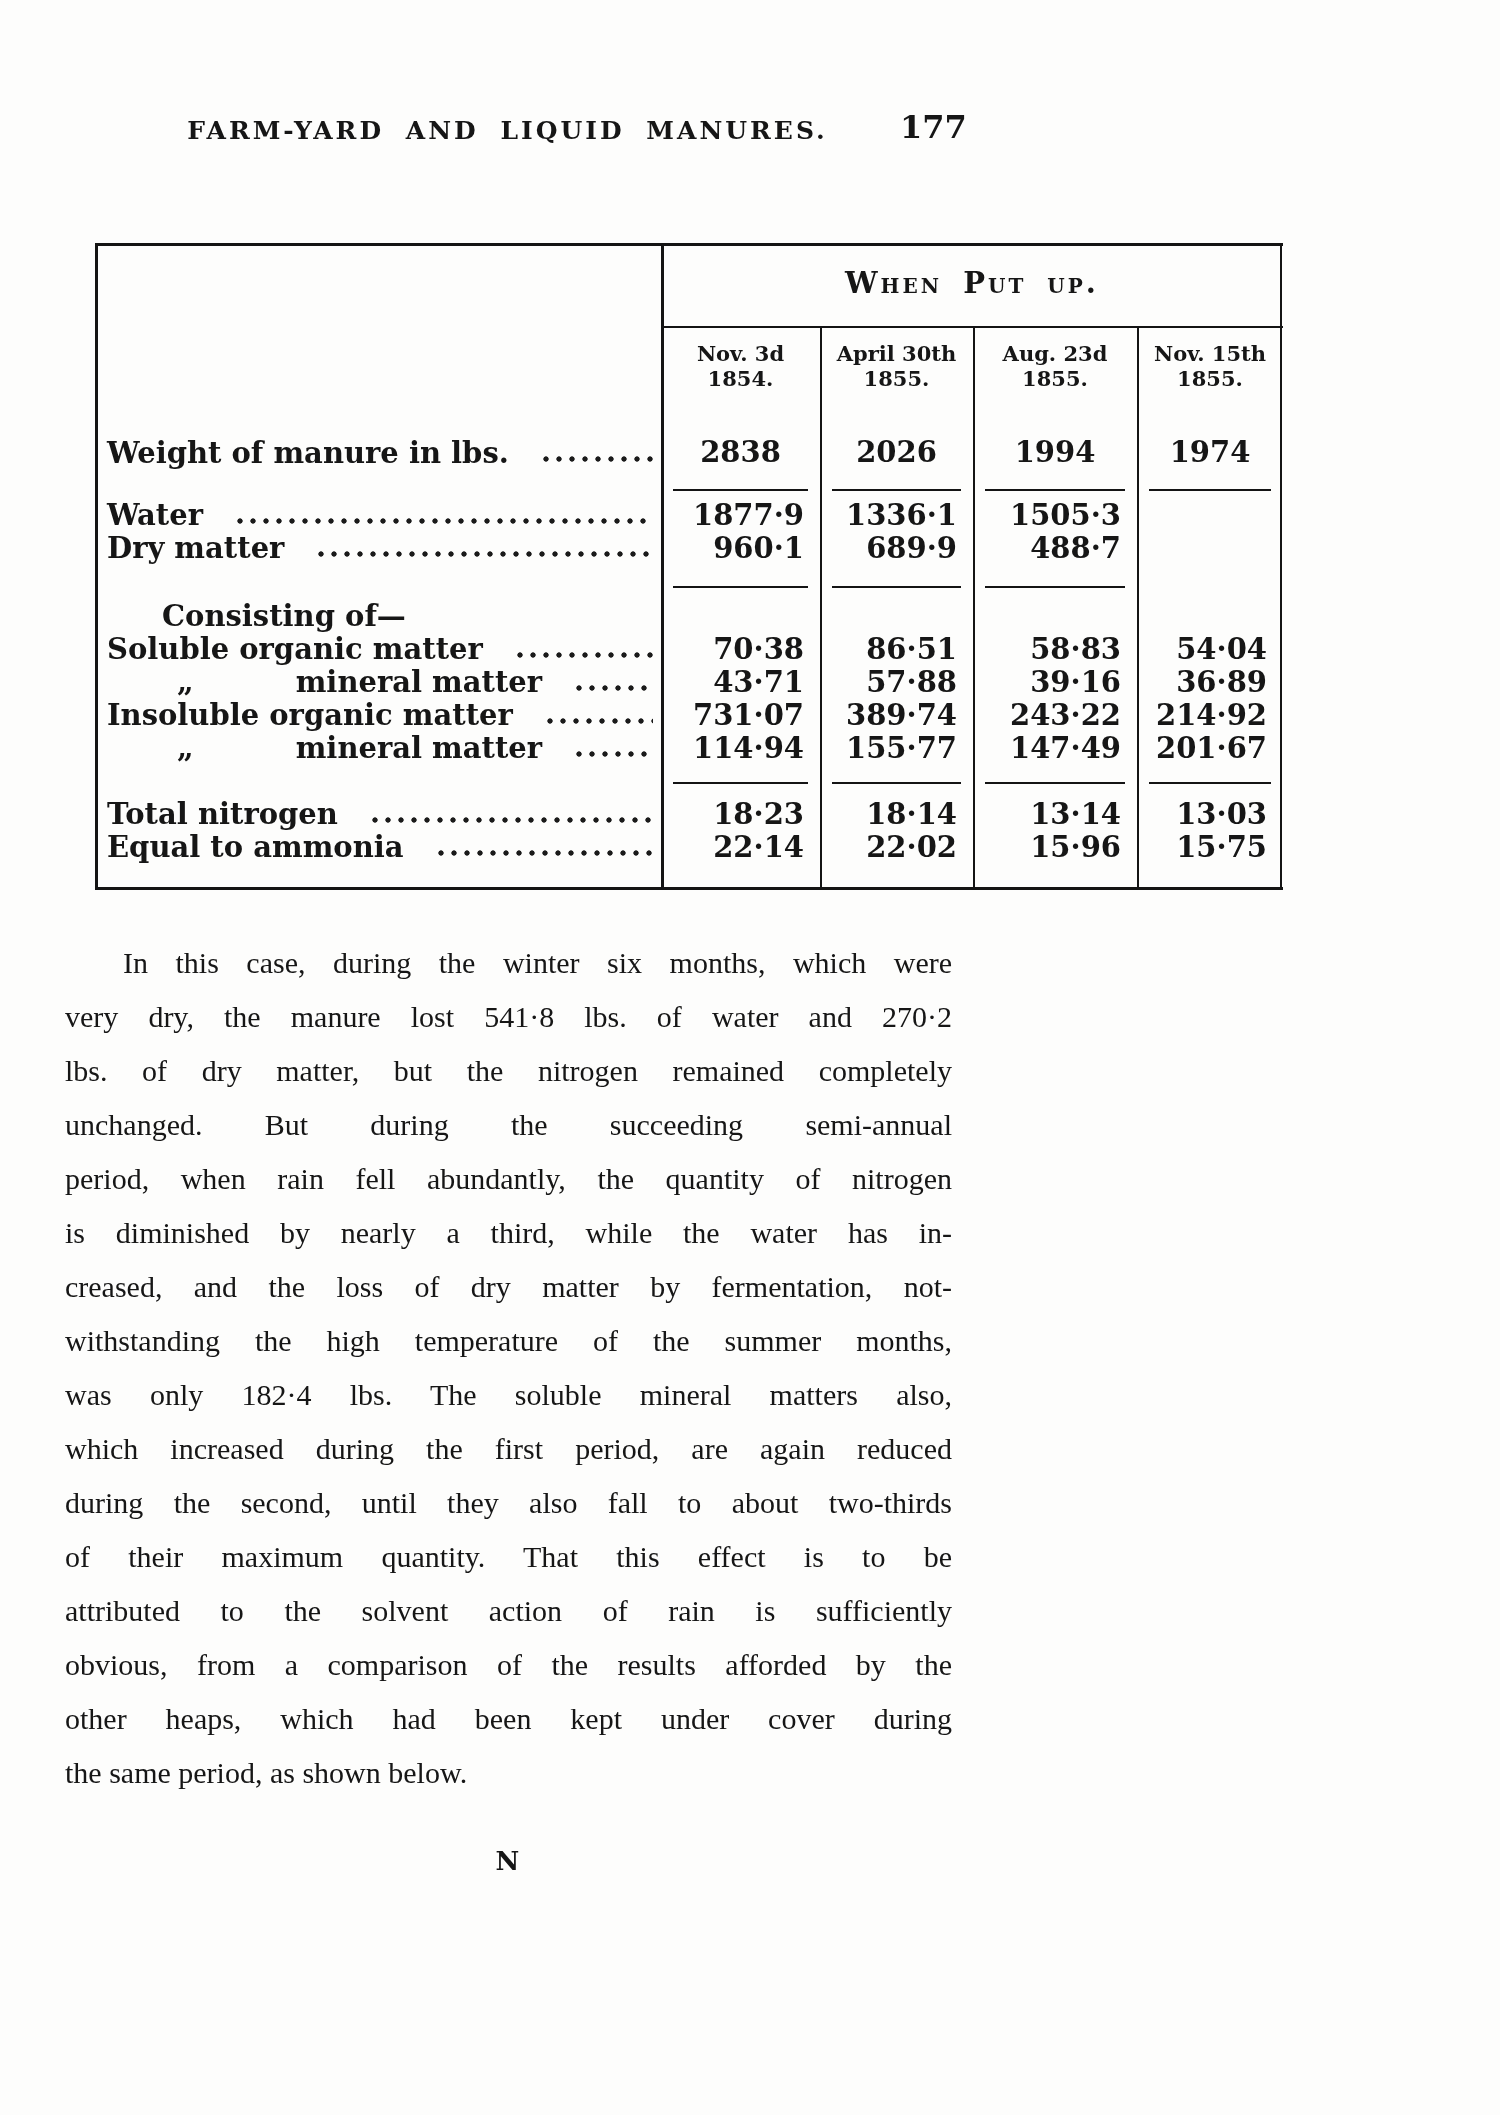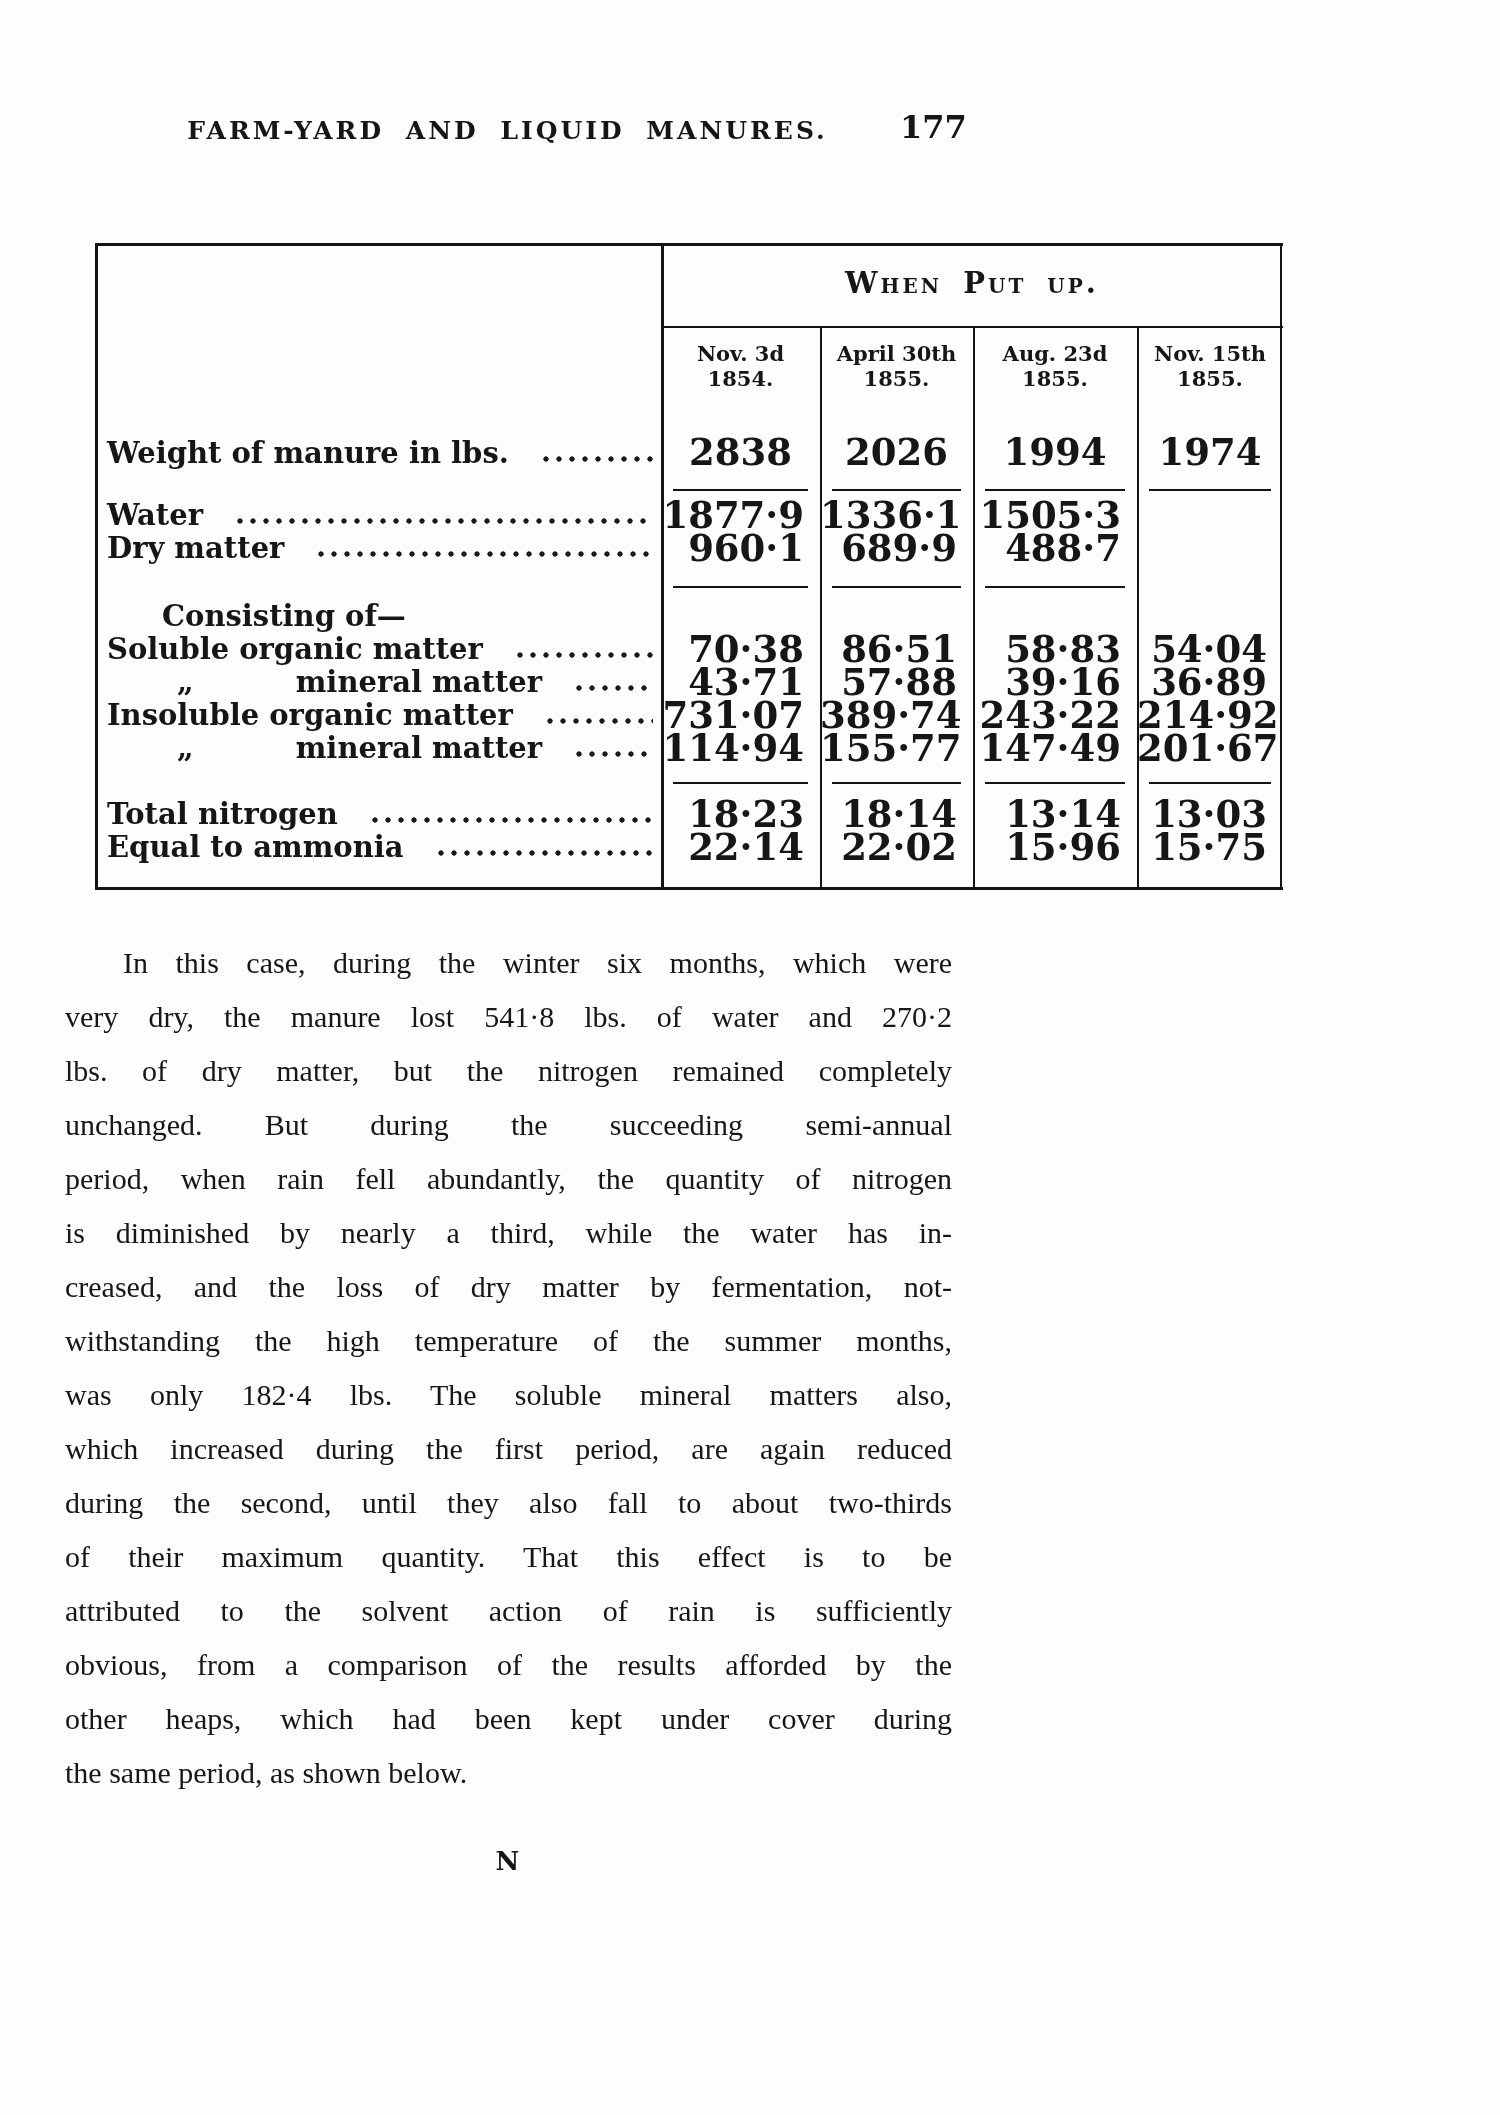--- a/index.html
+++ b/index.html
@@ -66,21 +66,21 @@
 
   .label-cell{width:566px;}
   .lbl-stack,.val-stack{display:flex;flex-direction:column;flex:1;}
   .lbl-line{display:flex;padding-left:12px;font-size:29px;font-weight:bold;line-height:33px;white-space:nowrap;gap:22px;}
   .lbl-heading{padding-left:67px;font-size:29px;font-weight:bold;line-height:33px;}
   .ditto-mark{margin-left:70px;}
   .ditto-text{margin-left:80px;}
   .dots{flex:1;align-self:flex-end;height:8px;margin:0 8px 7px 12px;
     background-image:radial-gradient(circle at 3px 4px,#1a1a1a 2.3px,rgba(0,0,0,0) 3px);
     background-size:13px 8px;background-repeat:repeat-x;}
-  .val{font-size:37px;font-weight:bold;line-height:33px;text-align:right;padding-right:16px;}
+  .val{font-size:29px;font-weight:bold;line-height:33px;text-align:right;padding-right:16px;}
   .center-vals .val{text-align:center;padding-right:0;}
 
   .g0 .lbl-stack,.g0 .val-stack{justify-content:center;}
   .g1 .lbl-stack,.g1 .val-stack{padding-top:8px;}
   .g2 .lbl-stack{padding-top:12px;}
   .g2 .val-stack{padding-top:45px;}
   .g3 .lbl-stack,.g3 .val-stack{padding-top:14px;}
 
   
   .body-text{position:absolute;left:65px;top:936px;width:887px;}

